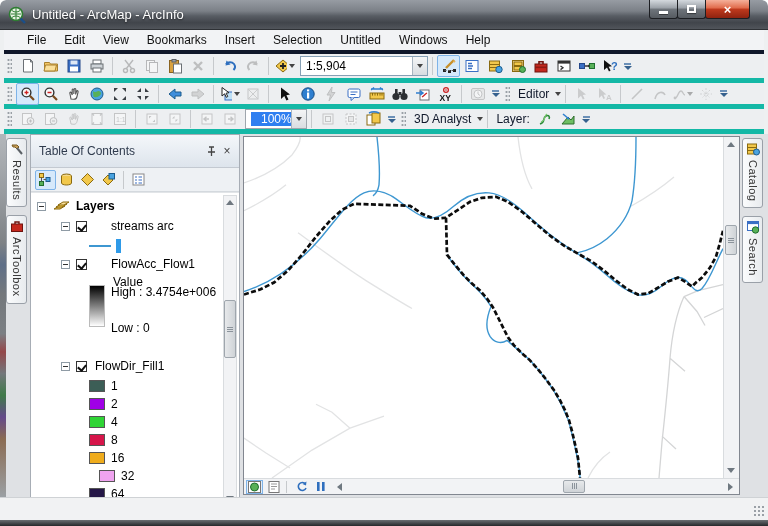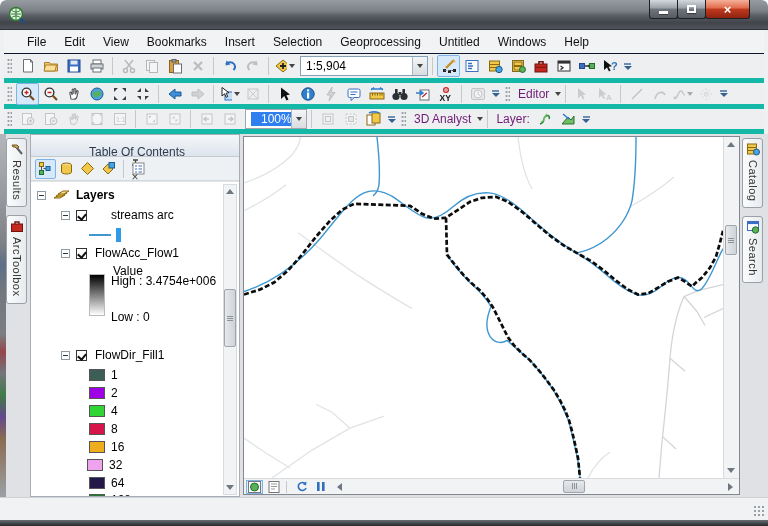--- a/index.html
+++ b/index.html
@@ -14,21 +14,21 @@
   .title-text { position:absolute; left:32px; top:7px; color:#fff; font-size:13px; text-shadow:0 1px 2px rgba(0,0,0,.6); }
   .winbtns { position:absolute; right:18px; top:0; display:flex; }
   .winbtn { width:29px; height:19px; border:1px solid #1c1e22; border-top:none; margin-left:-1px;
     background:linear-gradient(180deg,#d4d9de 0%,#9aa0a7 45%,#6f757c 50%,#565b61 100%);
     border-radius:0 0 3px 3px; display:flex; align-items:center; justify-content:center; color:#fff; }
   .winbtn.close { width:45px; background:linear-gradient(180deg,#f5b09a 0%,#e06a4a 45%,#c03a1e 50%,#8f2310 100%); font-size:13px; font-weight:bold; }
   .glyph-min { width:9px; height:3px; background:#fff; box-shadow:0 1px 0 rgba(0,0,0,.4); margin-top:6px;}
   .glyph-max { width:9px; height:8px; border:2px solid #fff; box-shadow:0 1px 1px rgba(0,0,0,.4);}
 
   
-  .menubar { position:absolute; left:4px; top:30px; width:760px; height:24px; background:#f2f3f5; border-bottom:1px solid #0f172a; display:flex; align-items:center; padding-left:14px; }
+  .menubar { position:absolute; left:4px; top:30px; width:760px; height:24px; background:#f2f3f5; border-bottom:4px solid #0f172a; display:flex; align-items:center; padding-left:14px; }
   .menu-item { font-size:12px; color:#111; padding:3px 9px; }
 
   
   .tbrow { position:absolute; left:4px; width:760px; background:#edeff1; border-bottom:5px solid #14b8a6; display:flex; align-items:center; }
   .row1 { top:54px; height:29px; }
   .row2 { top:83px; height:26px; }
   .row3 { top:109px; height:25px; }
   .grip { width:5px; height:16px; margin:0 4px 0 3px;
     background-image:radial-gradient(circle,#9aa0a6 1px,transparent 1.2px); background-size:3px 4px; }
   .sep { width:1px; height:18px; background:#c6c9cc; margin:0 4px; }
@@ -37,36 +37,36 @@
   .ib svg { display:block; }
   .dis { opacity:.4; filter:grayscale(1); }
   .caret { width:0; height:0; border-left:3px solid transparent; border-right:3px solid transparent; border-top:4px solid #444; margin-left:2px; }
   .overflow { width:13px; height:20px; display:flex; flex-direction:column; align-items:center; justify-content:center; gap:1px; }
   .overflow .bar { width:7px; height:2px; background:#6b90b8; }
   .overflow .tri { width:0; height:0; border-left:4px solid transparent; border-right:4px solid transparent; border-top:4px solid #36618e; }
   .combo { height:20px; background:#fff; border:1px solid #86a0b5; display:flex; align-items:center; font-size:12px; color:#000; }
   .combo .cval { flex:1; padding-left:5px; white-space:nowrap; overflow:hidden; }
   .combo .cbtn { width:15px; height:100%; background:linear-gradient(180deg,#f4f5f6,#d9dde1); border-left:1px solid #a8b4bf; display:flex; align-items:center; justify-content:center; }
   .combo .cbtn .caret{ margin:0; }
-  .tlabel { font-size:12px; color:#701a75; padding:0 4px; white-space:nowrap; }
+  .tlabel { font-size:12px; color:#0f172a; padding:0 4px; white-space:nowrap; }
   .sel-text { background:#2f7ff0; color:#fff; padding:0 10px; }
 
   
   .main { position:absolute; left:0; top:134px; width:768px; height:363px; background:#dfe1e4; }
   .edgestrip { position:absolute; left:0; top:0; width:6px; height:363px;
     background:linear-gradient(180deg,#b3b7bb 0%,#95999d 18%,#7e8286 30%,#5e6f88 36%,#74787c 44%,#7b7f83 55%,#94474a 60%,#73777b 66%,#3f7a49 72%,#64498a 78%,#8a6b52 84%,#9ba0a4 100%); }
   .vtabs { position:absolute; top:4px; display:flex; flex-direction:column; gap:8px; }
   .vtabs-left { left:6px; width:22px; }
   .vtabs-right { left:742px; width:22px; }
   .vtab { background:linear-gradient(90deg,#fbfcfd,#e8ebee); border:1px solid #9aa0a8; border-radius:3px; width:21px; display:flex; flex-direction:column; align-items:center; padding:3px 0 6px 0; }
   .vtab .vlabel { writing-mode:vertical-rl; font-size:11px; color:#333; margin-top:4px; letter-spacing:.5px; }
 
   
   .toc { position:absolute; left:30px; top:0; width:210px; height:363px; background:#eef1f4; border:1px solid #a7adb5; }
-  .toc-header { height:22px; background:linear-gradient(180deg,#f4f7fa,#dde4ec); border-bottom:1px solid #c3c9d1; display:flex; align-items:center; padding:10px 4px;flex-direction:column; }
+  .toc-header { height:22px; background:linear-gradient(180deg,#f4f7fa,#dde4ec); border-bottom:1px solid #c3c9d1; display:flex; align-items:center; padding:16px 4px; }
   .toc-title { flex:1; font-size:12px; color:#2f3b4d; padding-left:4px; }
   .toc-pin, .toc-close { width:16px; height:16px; display:flex; align-items:center; justify-content:center; color:#444; font-size:12px; }
   .toc-tools { height:24px; display:flex; align-items:center; padding-left:4px; border-bottom:1px solid #d4d9de; }
   .toc-tools .ib { width:21px; height:20px; }
   .toc-tree { position:relative; background:#fff; height:315px; overflow:hidden; border-top:1px solid #e2e5e8; }
   .trow { position:absolute; display:flex; align-items:center; font-size:12px; color:#000; white-space:nowrap; }
   .expander { width:9px; height:9px; border:1px solid #8f9ba5; background:#fff; position:relative; }
   .expander::after { content:""; position:absolute; left:1px; top:3px; width:5px; height:1px; background:#333; }
   .checkbox { width:11px; height:11px; border:1px solid #333; background:#fff; position:relative; }
   .checkbox::after { content:""; position:absolute; left:2px; top:1px; width:4px; height:6px; border:solid #111; border-width:0 2px 2px 0; transform:rotate(40deg); }
@@ -106,41 +106,41 @@
 <body>
 
 <div class="win">
 
   <div class="titlebar">
     <svg class="appicon" viewBox="0 0 18 18">
         <circle cx="8" cy="8" r="6.5" fill="#eaf4e6" stroke="#2e7d32" stroke-width="1.6"></circle>
         <path d="M3 8 h10 M8 2 v12 M4 4.5 c2.5 2 5.5 2 8 0 M4 11.5 c2.5 -2 5.5 -2 8 0" stroke="#2e7d32" stroke-width="1" fill="none"></path>
         <line x1="12.5" y1="12.5" x2="17" y2="17" stroke="#1a4f8a" stroke-width="2.4"></line>
       </svg>
+    <span class="title-text">Untitled - ArcMap - ArcInfo</span>
     <div class="winbtns">
       <div class="winbtn">
           <span class="glyph-min"></span>
         </div>
       <div class="winbtn">
           <span class="glyph-max"></span>
         </div>
       <div class="winbtn close">
           <span>×</span>
         </div>
     </div>
   </div>
 
   <div class="menubar">
     <span class="menu-item">File</span>
     <span class="menu-item">Edit</span>
     <span class="menu-item">View</span>
     <span class="menu-item">Bookmarks</span>
     <span class="menu-item">Insert</span>
     <span class="menu-item">Selection</span>
-    <span class="menu-item">Geoprocessing</span>
     <span class="menu-item">Untitled</span>
     <span class="menu-item">Windows</span>
     <span class="menu-item">Help</span>
   </div>
 
   <div class="tbrow row1">
     <div class="grip"></div>
     <div class="ib">
         <svg width="16" height="16">
           <path d="M3.5 1.5 h7 l2 2.5 v10 h-9 z" fill="#fff" stroke="#6b7075"></path>
@@ -655,21 +655,21 @@
           <span style="margin-left:24px;">streams arc</span>
         </div>
         <div class="trow" style="left:58px; top:46px;">
           <span class="symline"></span>
           <span class="symcaret"></span>
         </div>
 
         <div class="trow" style="left:30px; top:64px;">
           <span class="expander"></span>
           <span class="checkbox" style="margin-left:6px;"></span>
-          <span style="margin-left:8px;">FlowAcc_Flow1</span>
+          <span style="margin-left:24px;">FlowAcc_Flow1</span>
         </div>
         <div class="trow" style="left:82px; top:82px;">Value</div>
         <div class="trow" style="left:58px; top:92px;">
             <span class="ramp"></span>
           </div>
         <div class="trow" style="left:80px; top:92px;">High : 3.4754e+006</div>
         <div class="trow" style="left:80px; top:128px;">Low : 0</div>
 
         <div class="trow" style="left:30px; top:166px;">
           <span class="expander"></span>
@@ -689,21 +689,21 @@
             <span style="margin-left:6px;">4</span>
           </div>
         <div class="trow" style="left:58px; top:240px;">
             <span class="swatch" style="background: rgb(214, 21, 74);"></span>
             <span style="margin-left:6px;">8</span>
           </div>
         <div class="trow" style="left:58px; top:258px;">
             <span class="swatch" style="background: rgb(239, 172, 29);"></span>
             <span style="margin-left:6px;">16</span>
           </div>
-        <div class="trow" style="left:56px; top:276px;">
+        <div class="trow" style="left:68px; top:276px;">
             <span class="swatch" style="background: rgb(239, 163, 239);"></span>
             <span style="margin-left:6px;">32</span>
           </div>
         <div class="trow" style="left:58px; top:294px;">
             <span class="swatch" style="background: rgb(37, 23, 71);"></span>
             <span style="margin-left:6px;">64</span>
           </div>
         <div class="trow" style="left:58px; top:311px;">
             <span class="swatch" style="background: rgb(30, 125, 40);"></span>
             <span style="margin-left:6px;">128</span>

